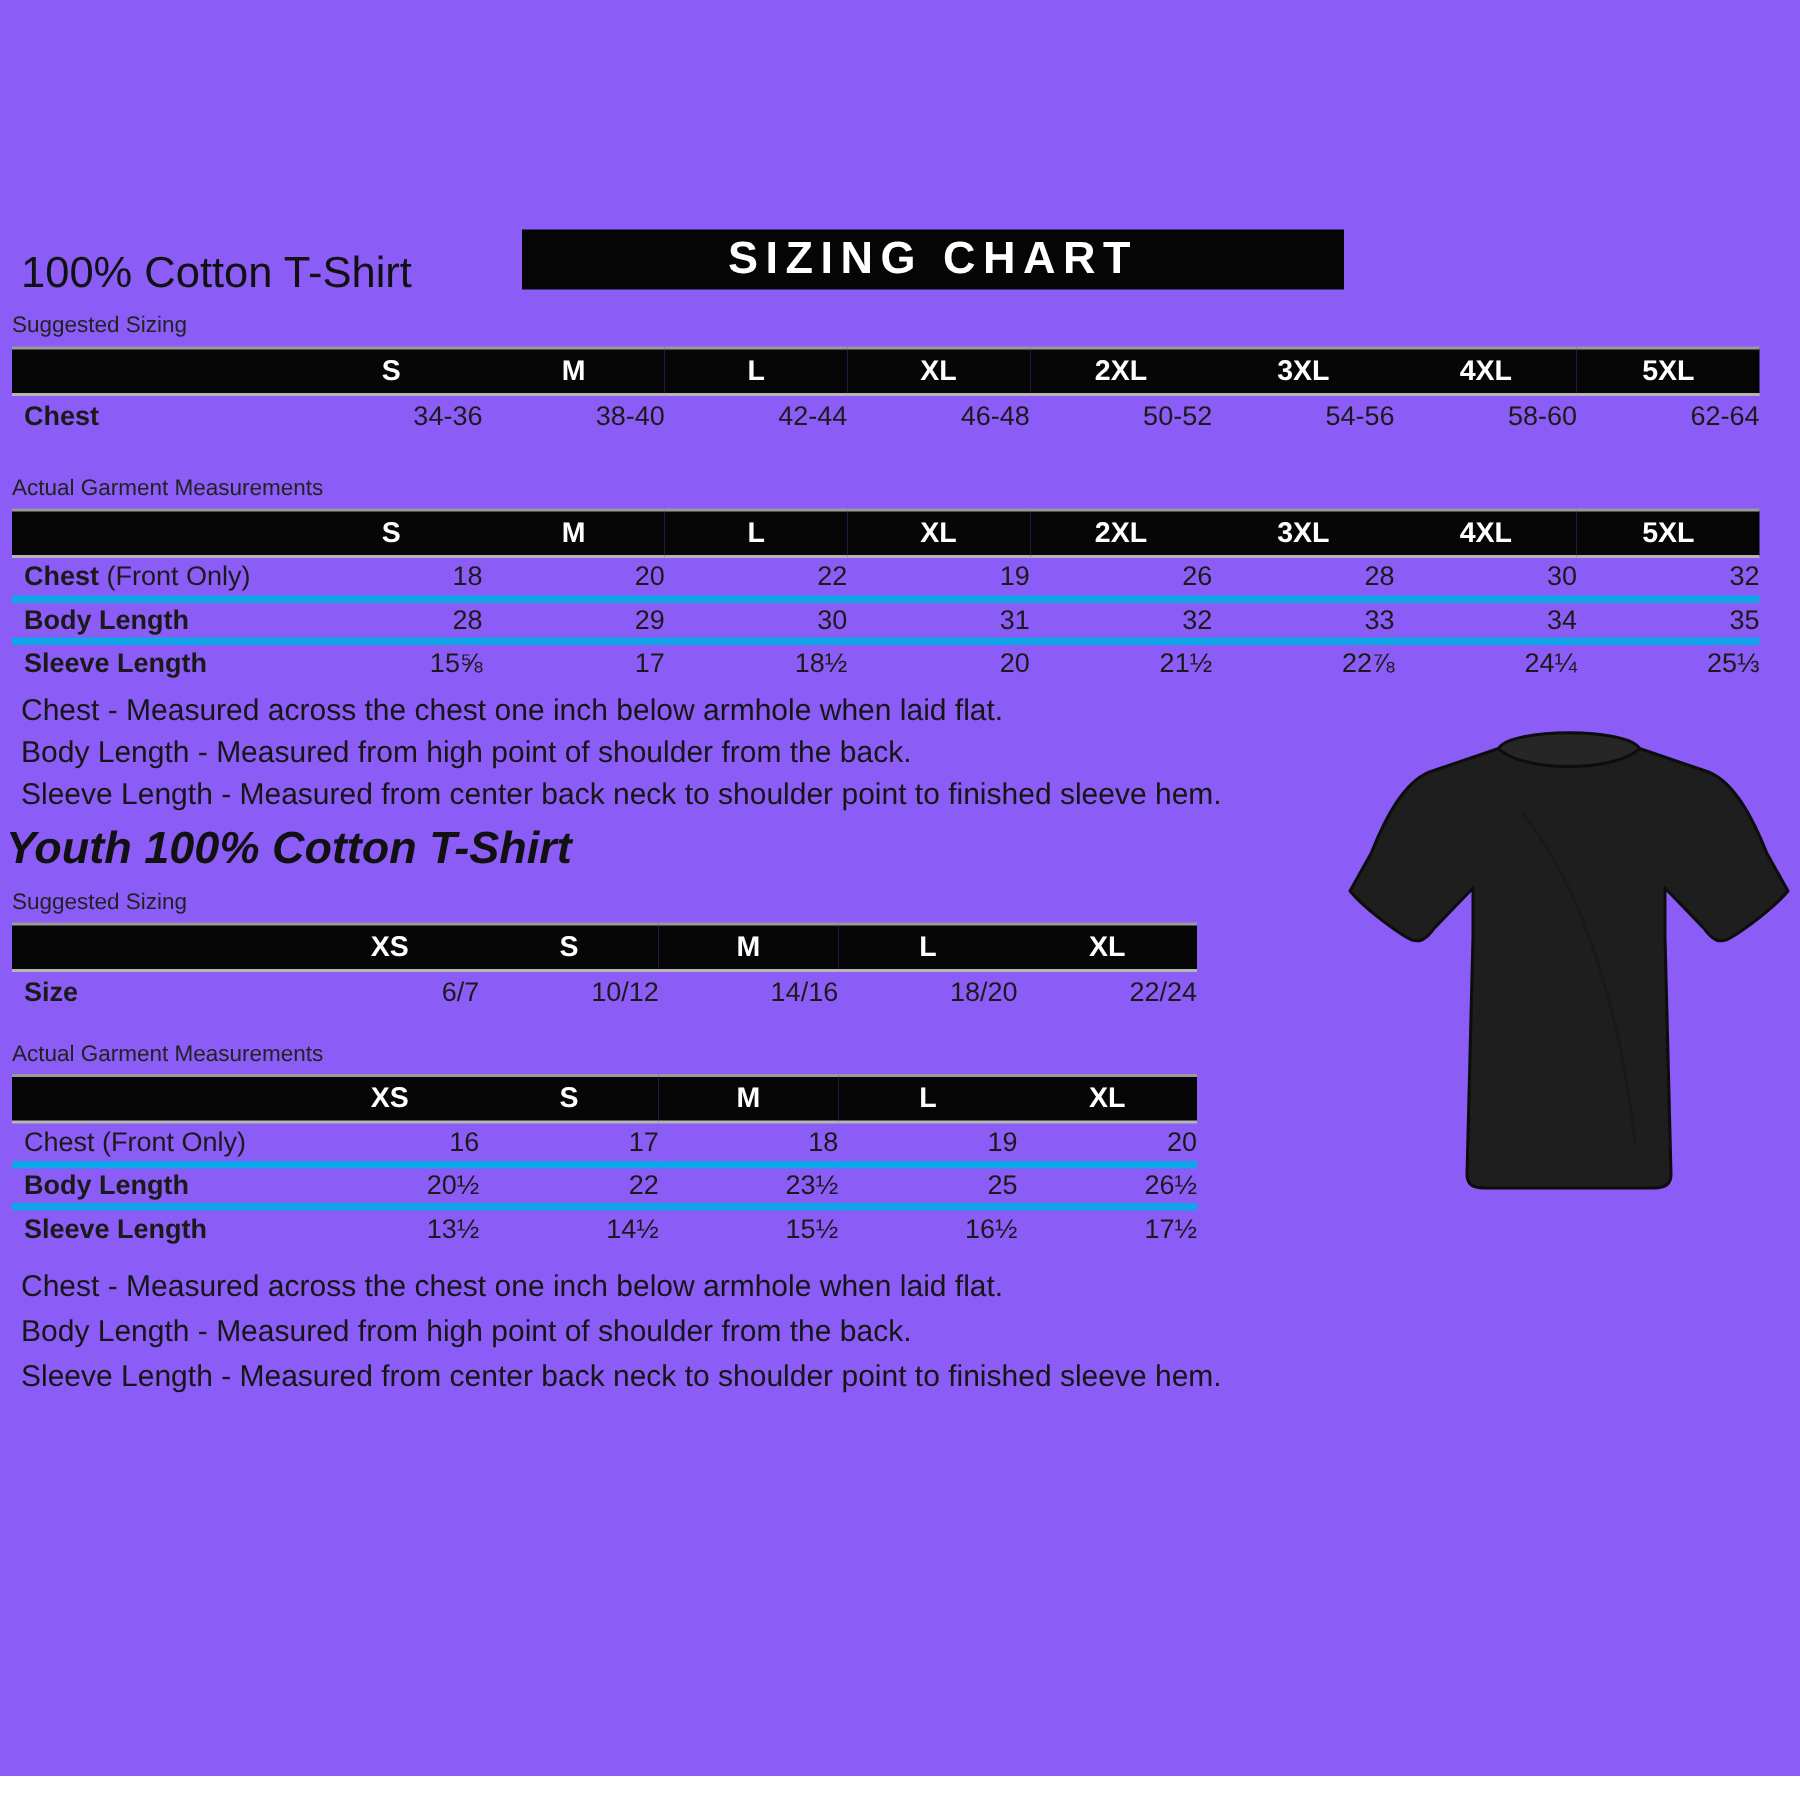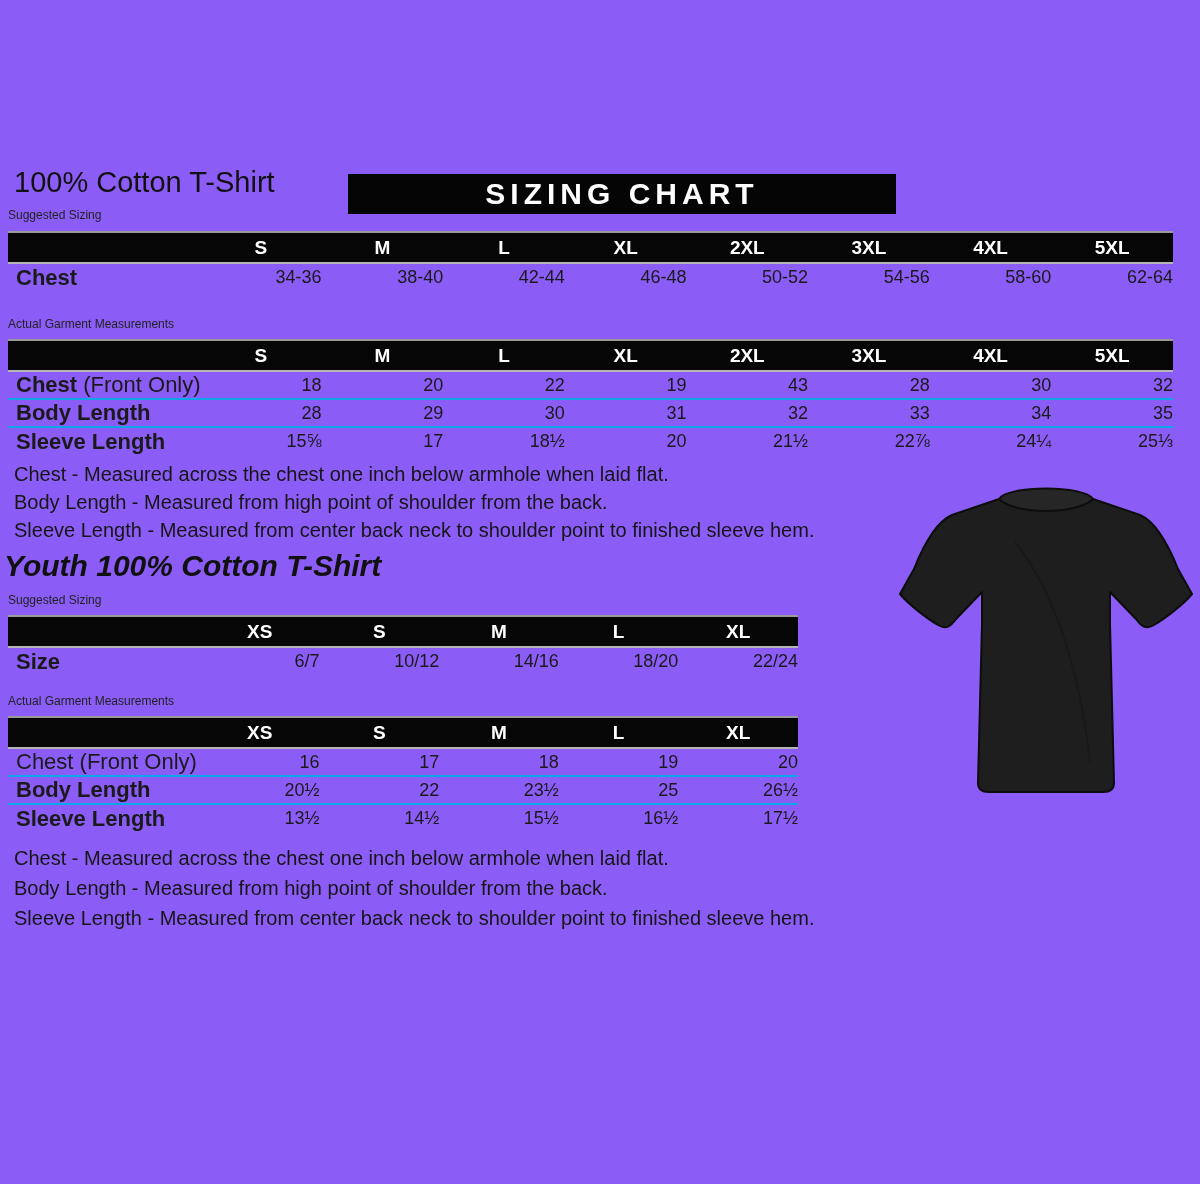--- a/index.html
+++ b/index.html
@@ -2,49 +2,49 @@
 <html><head>
 <meta charset="utf-8">
 <style>
   html,body{margin:0;padding:0;background:#fff;}
   #page{position:relative;width:1200px;height:1184px;background:#8b5cf6;overflow:hidden;
         font-family:"Liberation Sans", sans-serif;color:#1a1a1a;}
   .abs{position:absolute;}
 
   .title{font-size:29px;font-weight:400;letter-spacing:0;color:#111;}
   .title-bold{font-size:30px;font-weight:700;color:#111;font-style:italic;}
-  .section-label{font-size:12px;color:#222;}
+  .section-label{font-size:15px;color:#222;}
   .banner{background:#050505;color:#fff;display:flex;align-items:center;justify-content:center;
           font-weight:700;font-size:30px;letter-spacing:5px;}
 
   table.tbl{border-collapse:collapse;table-layout:fixed;border-top:2px solid #9a9a9a;}
   table.tbl col.lab{width:192px;}
   table.tbl thead th{background:#060606;color:#fff;font-weight:700;font-size:19px;
                      height:29px;text-align:center;padding:0;}
   table.tbl thead tr{border-bottom:2px solid #b5b5b5;}
-  table.tbl tbody th{text-align:left;font-weight:400;font-size:22px;padding:0 0 0 8px;
+  table.tbl tbody th{text-align:left;font-weight:400;font-size:18px;padding:0 0 0 8px;
                      white-space:nowrap;}
   table.tbl tbody th .b{font-weight:700;}
   table.tbl tbody td{text-align:right;font-size:18px;padding:0;}
   table.tbl tbody tr{height:28px;}
-  table.tbl-actual tbody tr{border-bottom:2px solid #0ea5e9;}
+  table.tbl-actual tbody tr{border-bottom:5px solid #0ea5e9;}
   table.tbl-actual tbody tr:last-child{border-bottom:none;}
 
   .notes p{margin:0;font-size:20px;color:#161616;}
   .notes-adult p{line-height:28px;}
   .notes-youth p{line-height:30px;}
 </style>
 </head>
 <body>
 
 <div id="page">
 
   <div class="abs title" style="left:14px;top:166px;">100% Cotton T-Shirt</div>
 
-  <div class="abs banner" style="left:348px;top:174px;width:548px;height:40px;">
+  <div class="abs banner" style="left:348px;top:153px;width:548px;height:40px;">
     <span>SIZING CHART</span>
   </div>
 
   <div class="abs section-label" style="left:8px;top:208px;">Suggested Sizing</div>
 
   <table class="tbl tbl-suggested abs" style="left:8px;top:231px;width:1165px;">
       <colgroup>
         <col class="lab">
         <col>
         <col>
@@ -110,21 +110,21 @@
           <th>5XL</th>
         </tr>
       </thead>
       <tbody>
         <tr>
           <th><span class="b">Chest</span><span> (Front Only)</span></th>
           <td>18</td>
           <td>20</td>
           <td>22</td>
           <td>19</td>
-          <td>43</td>
+          <td>26</td>
           <td>28</td>
           <td>30</td>
           <td>32</td>
         </tr>
         <tr>
           <th><span class="b">Body Length</span><span></span></th>
           <td>28</td>
           <td>29</td>
           <td>30</td>
           <td>31</td>

